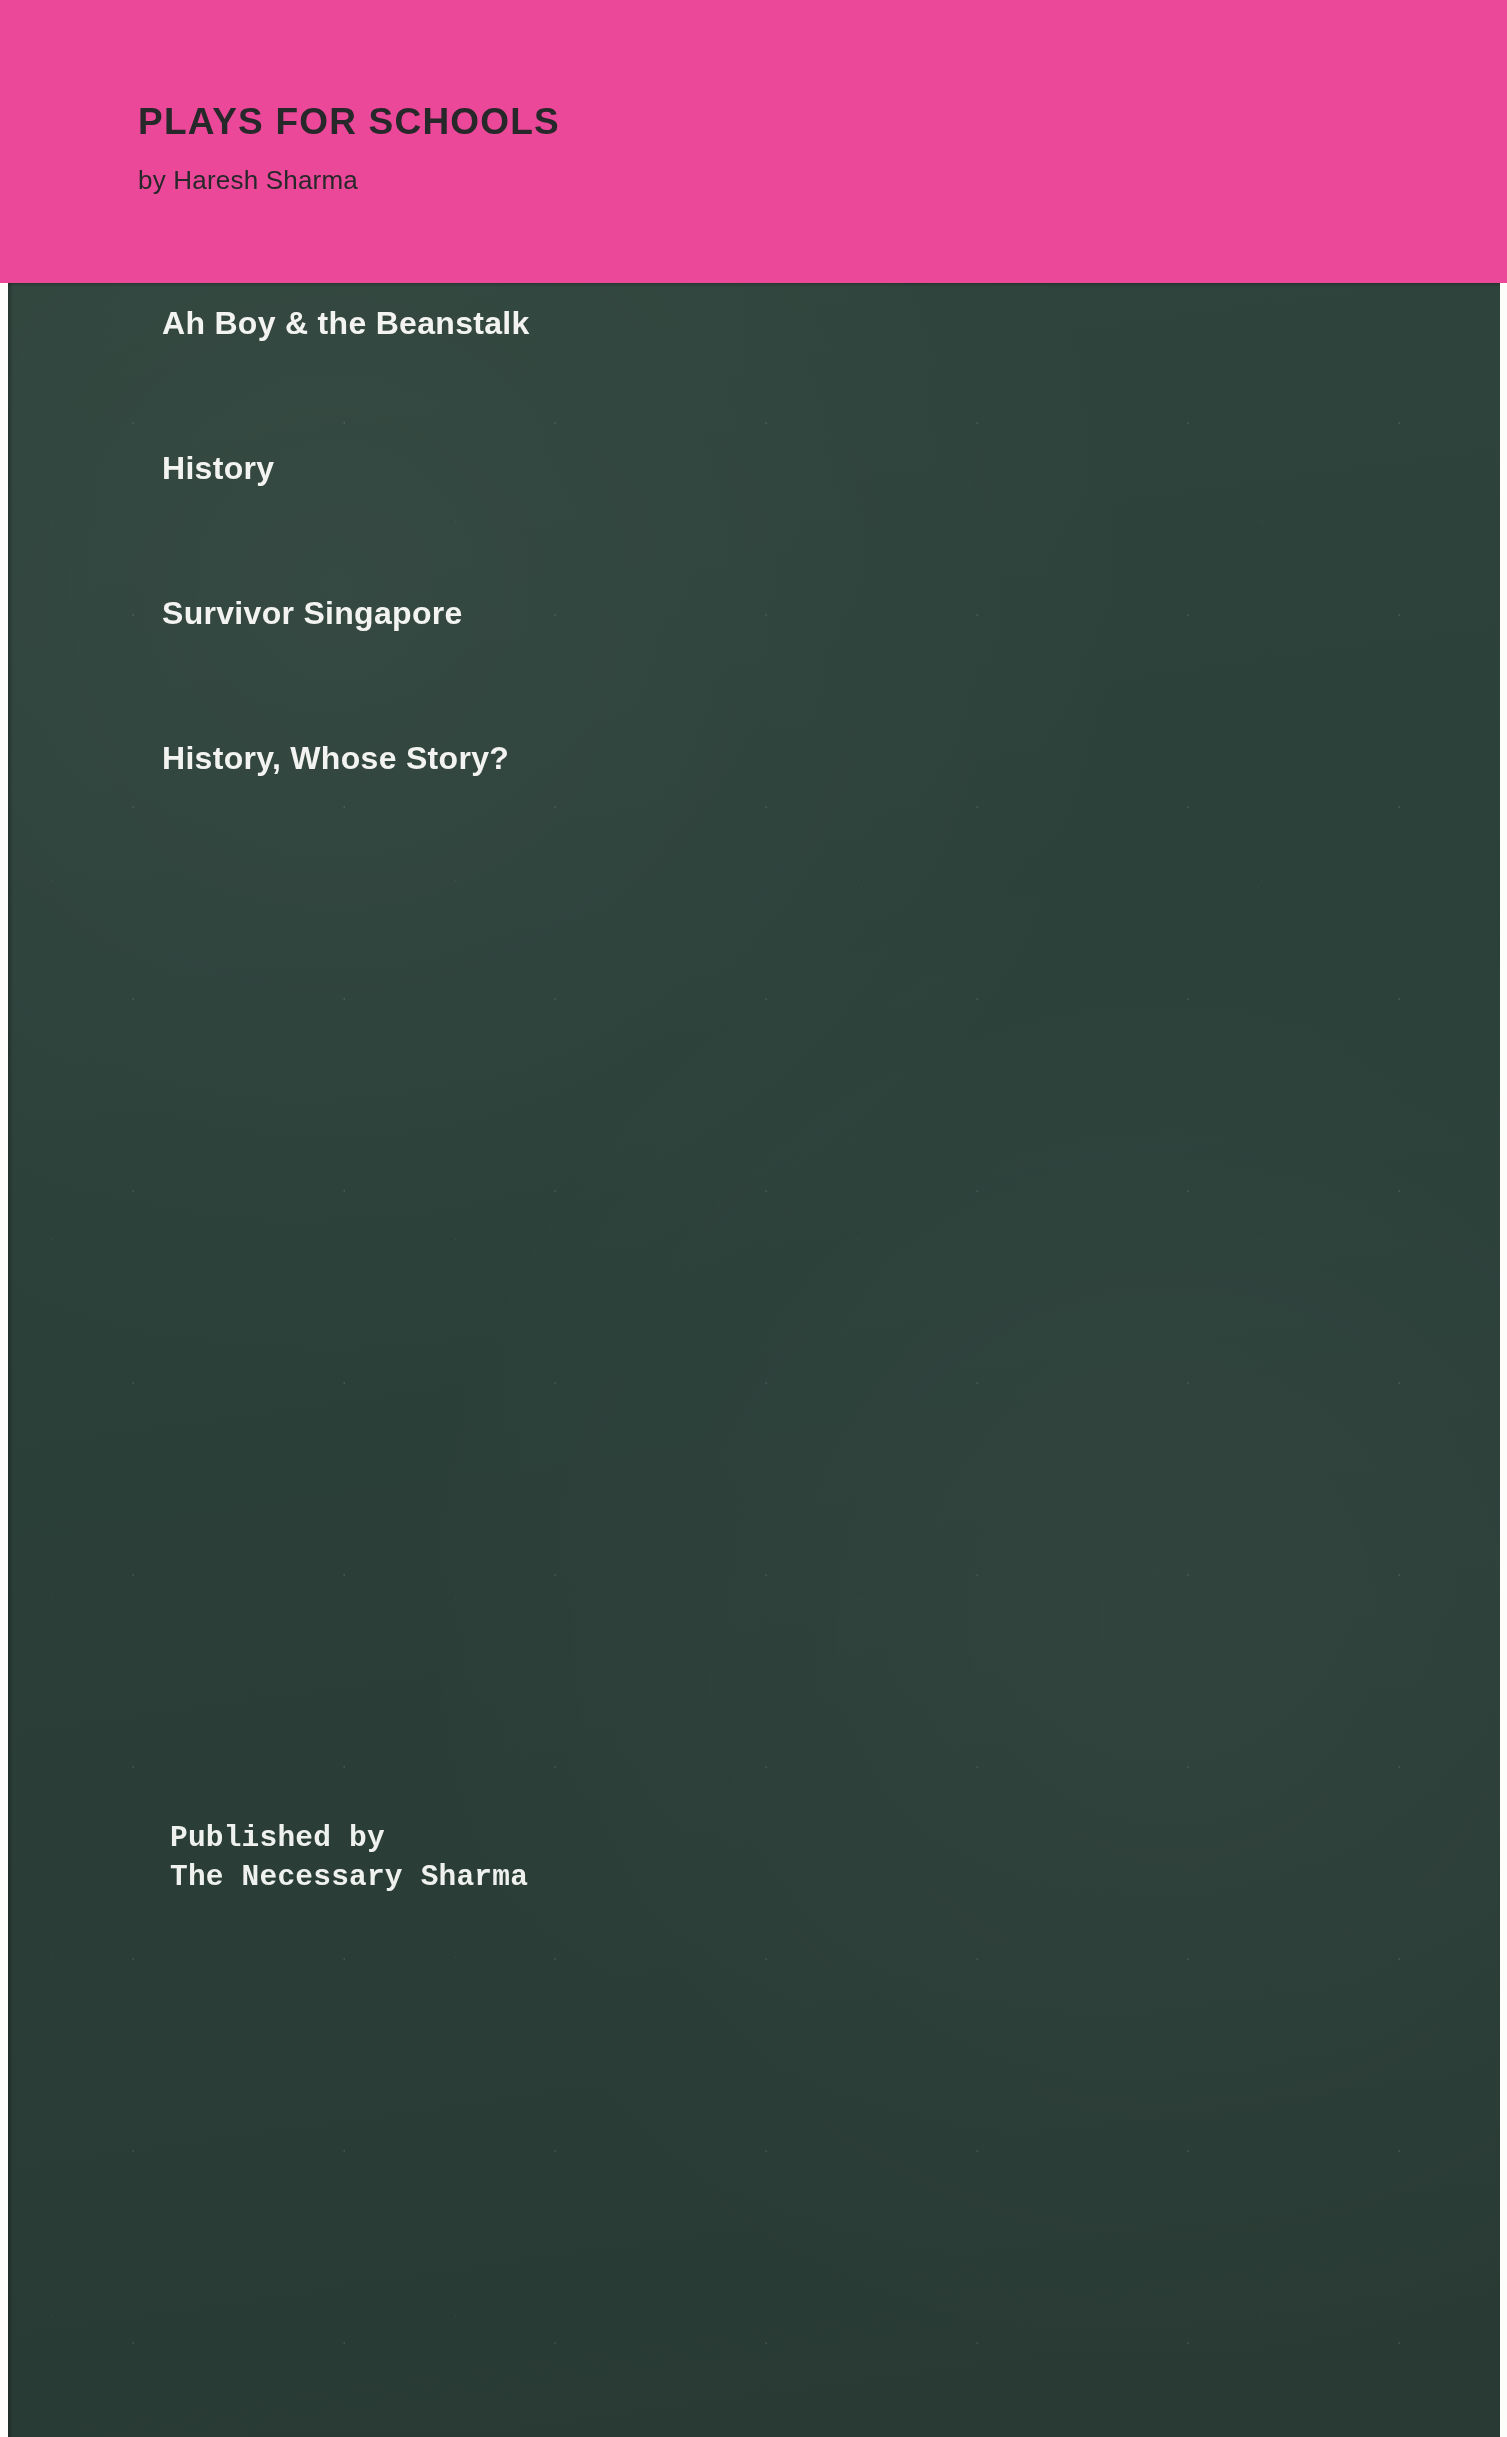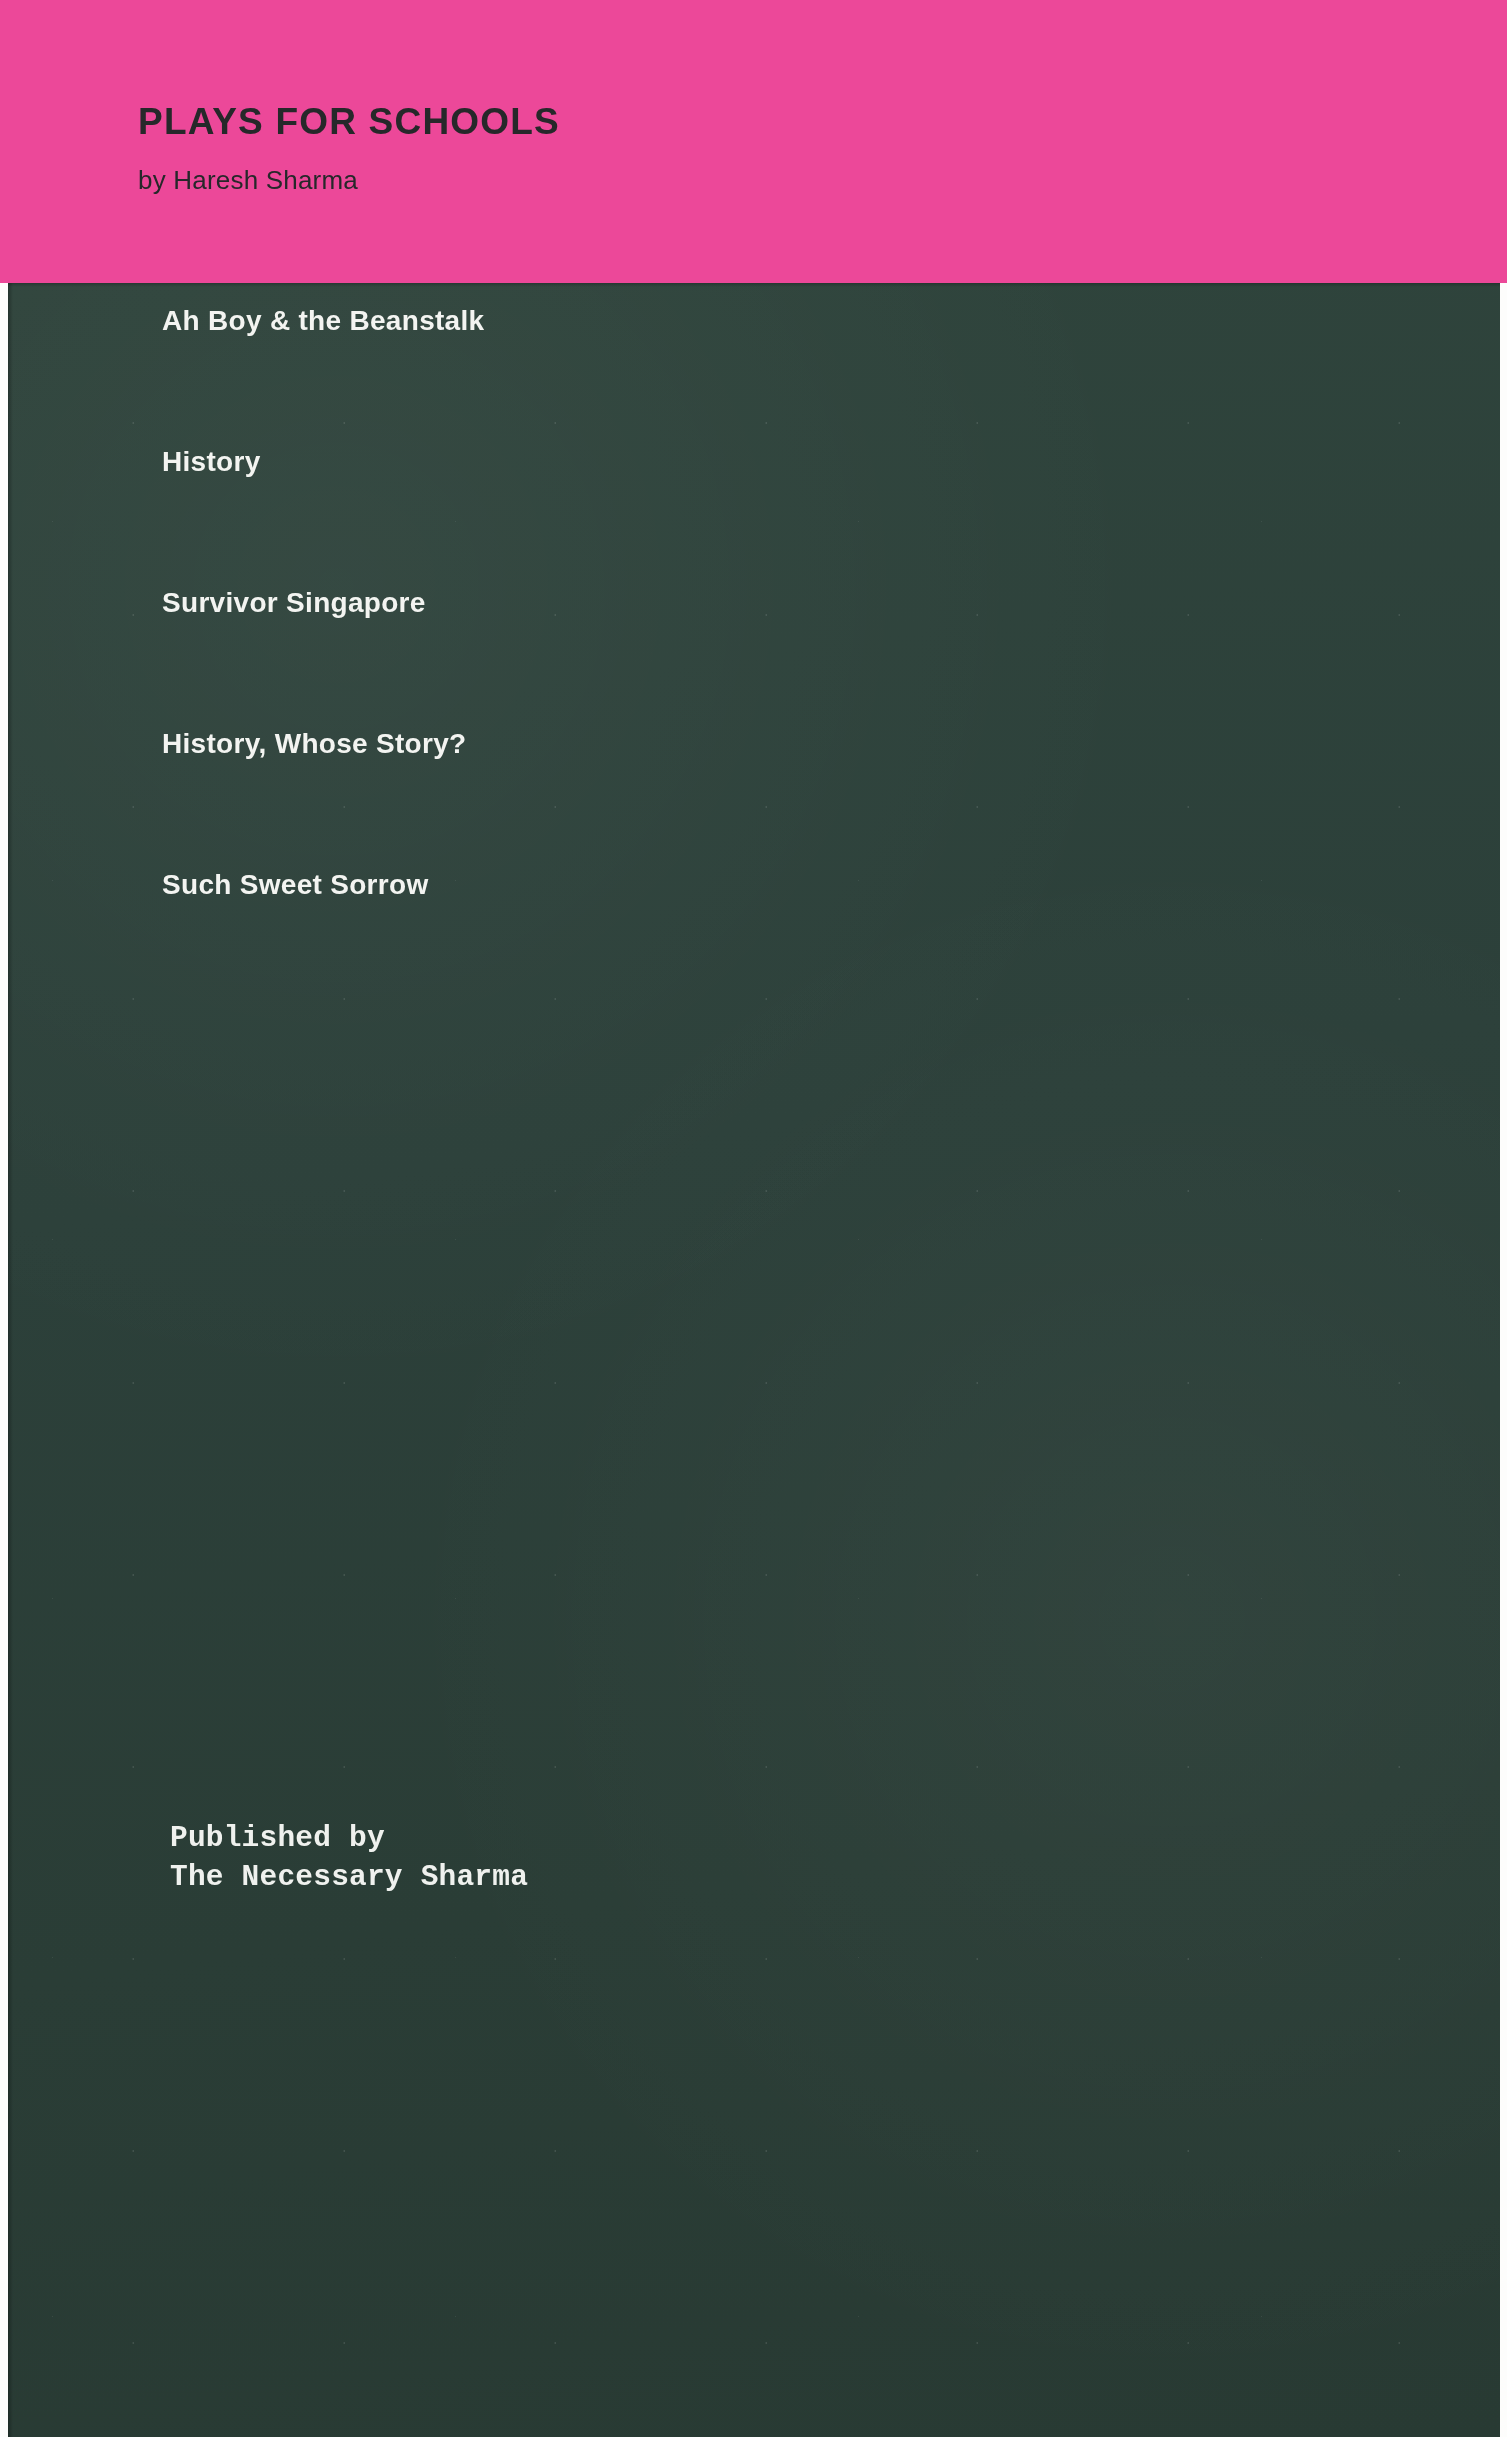--- a/index.html
+++ b/index.html
@@ -95,21 +95,21 @@
   }
 
   
   .play-list {
     position: absolute;
     left: 162px;
     top: 307px;
     width: 1033px;
   }
   .play-item {
-    font-size: 28px;
+    font-size: 32px;
     font-weight: bold;
     letter-spacing: 0.3px;
     color: #f3f4f1;
     line-height: 1;
     margin-bottom: 113px;
     white-space: nowrap;
   }
   .play-item:last-child { margin-bottom: 0; }
 
   
@@ -141,21 +141,20 @@
   <div class="cover">
     <div class="cover-edge-left"></div>
     <div class="cover-edge-top"></div>
   </div>
 
   <div class="play-list">
     <div class="play-item">Ah Boy &amp; the Beanstalk</div>
     <div class="play-item">History</div>
     <div class="play-item">Survivor Singapore</div>
     <div class="play-item">History, Whose Story?</div>
-    <div class="play-item">Such Sweet Sorrow</div>
   </div>
 
   <div class="publisher">
     <div class="publisher-line">Published by</div>
     <div class="publisher-line">The Necessary Sharma</div>
   </div>
 
 </div>
 
 

